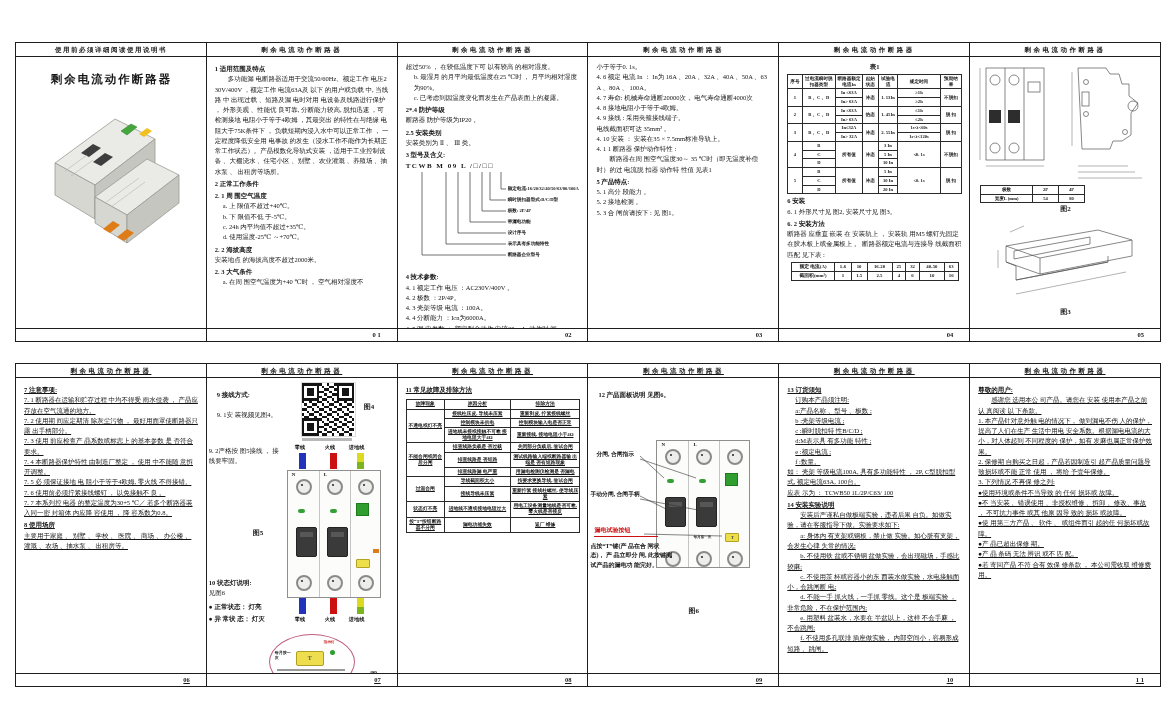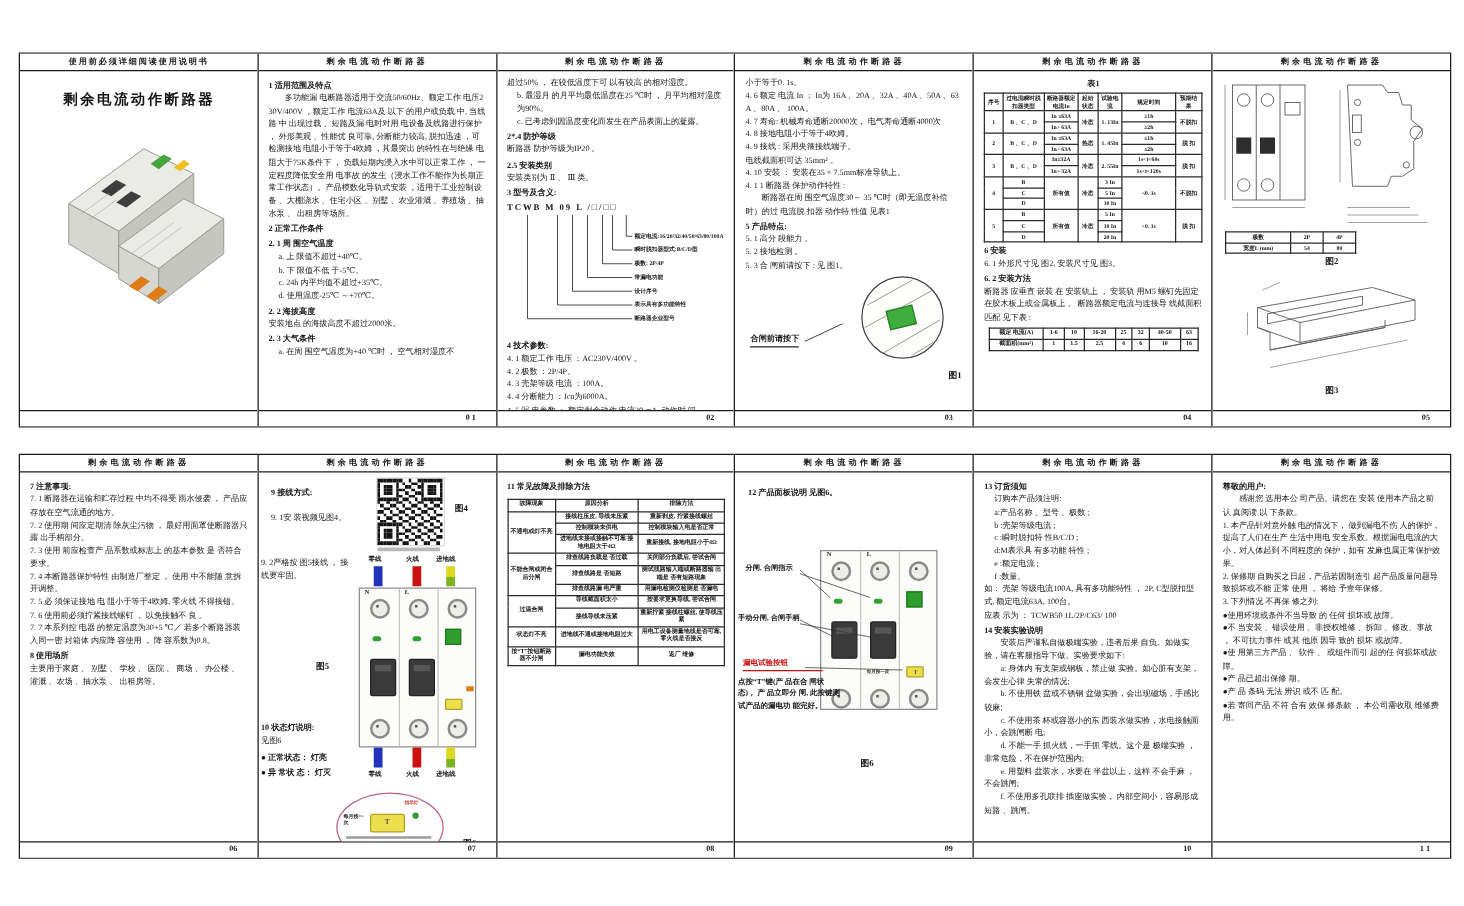--- a/index.html
+++ b/index.html
@@ -1,20 +1,20 @@
 <!DOCTYPE html>
 <html><head>
 <meta charset="utf-8">
 <style>
   html,body{margin:0;padding:0;}
   body{width:1171px;height:725px;background:#ffffff;position:relative;
        font-family:"Liberation Serif","DejaVu Serif",serif;color:#161616;}
   .sheet{position:absolute;left:15px;width:1144px;border:1px solid #1d1d1d;display:flex;background:#fff;}
   .sheet-top{top:42px;height:298px;}
-  .sheet-bottom{top:363px;height:322px;}
+  .sheet-bottom{top:363px;height:322px;text-decoration:underline;}
   .page{flex:1 1 0;min-width:0;border-left:1px solid #1d1d1d;display:flex;flex-direction:column;overflow:hidden;position:relative;background:#fff;}
   .page:first-child{border-left:none;}
   .page-header{flex:none;height:13px;line-height:13px;text-align:center;font-weight:bold;font-size:6.5px;letter-spacing:2.5px;border-bottom:1px solid #1d1d1d;white-space:nowrap;overflow:hidden;}
   .page-body{flex:1 1 auto;padding:5px 7px 2px 8px;overflow:hidden;position:relative;}
   .page-footer{flex:none;height:12px;line-height:12px;border-top:1px solid #1d1d1d;font-size:6.5px;font-weight:bold;text-align:right;padding-right:16px;}
   .ln{font-size:6.5px;line-height:1.58;word-break:break-all;}
   .ln-h{font-weight:bold;margin-top:2px;}
   .ln-p{text-indent:2em;}
   .ln-i{padding-left:8px;}
   .ln-c{}
@@ -192,38 +192,20 @@
           <div class="ln ln-c">4. 9 接线 : 采用夹箍接线端子。</div>
           <div class="ln ln-c">电线截面积可达 35mm² 。</div>
           <div class="ln ln-c">4. 10 安装 ： 安装在35 × 7.5mm标准导轨上。</div>
           <div class="ln ln-c">4. 1 1 断路器 保护动作特性 :</div>
           <div class="ln ln-p">断路器在周 围空气温度30～ 35 ℃时（即无温度补偿 时）的过 电流脱 扣器 动作特 性值 见表1</div>
           <div class="ln ln-h">5 产品特点:</div>
           <div class="ln ln-c">5. 1 高分 段能力 。</div>
           <div class="ln ln-c">5. 2 接地检测 。</div>
           <div class="ln ln-c">5. 3 合 闸前请按下 : 见 图1。</div>
         </div>
-      <div class="fig1">
-        <div class="fig1-circle">
-          <svg width="64" height="64" viewBox="0 0 64 64">
-            <g stroke="#8a8a86" stroke-width="0.7" fill="none">
-              <line x1="4" y1="22" x2="40" y2="2"></line>
-                <line x1="2" y1="40" x2="60" y2="8"></line>
-              <line x1="14" y1="62" x2="62" y2="34"></line>
-                <line x1="40" y1="62" x2="63" y2="48"></line>
-            </g>
-          </svg>
-          <div class="fig1-green"></div>
-        </div>
-        <svg class="leader" width="120" height="90">
-          <line x1="48" y1="52" x2="78" y2="38" stroke="#222" stroke-width="0.7"></line>
-        </svg>
-        <div class="fig1-label">合闸前请按下</div>
-        <div class="fig-cap fig1-cap">图1</div>
-      </div>
     </div>
     <div class="page-footer">03</div>
   </div>
 
   <div class="page">
     <div class="page-header">剩余电流动作断路器</div>
     <div class="page-body">
       <div class="tbl-title">表1</div>
       <table class="tbl t1" style="width:100%;">
         <tbody>

